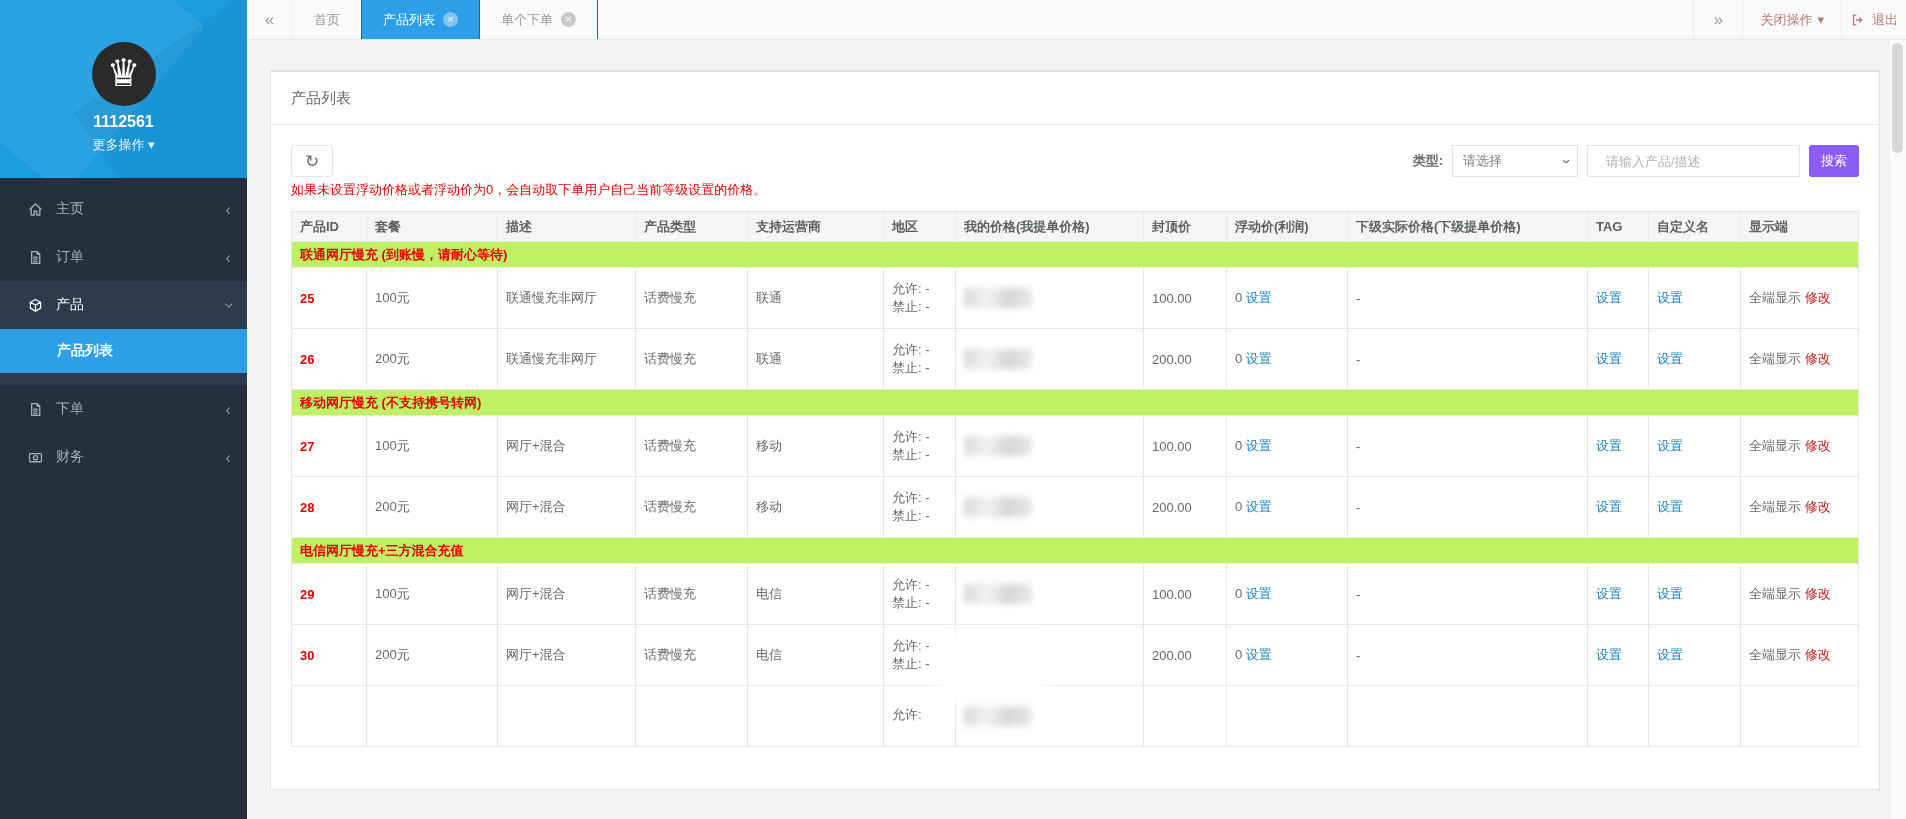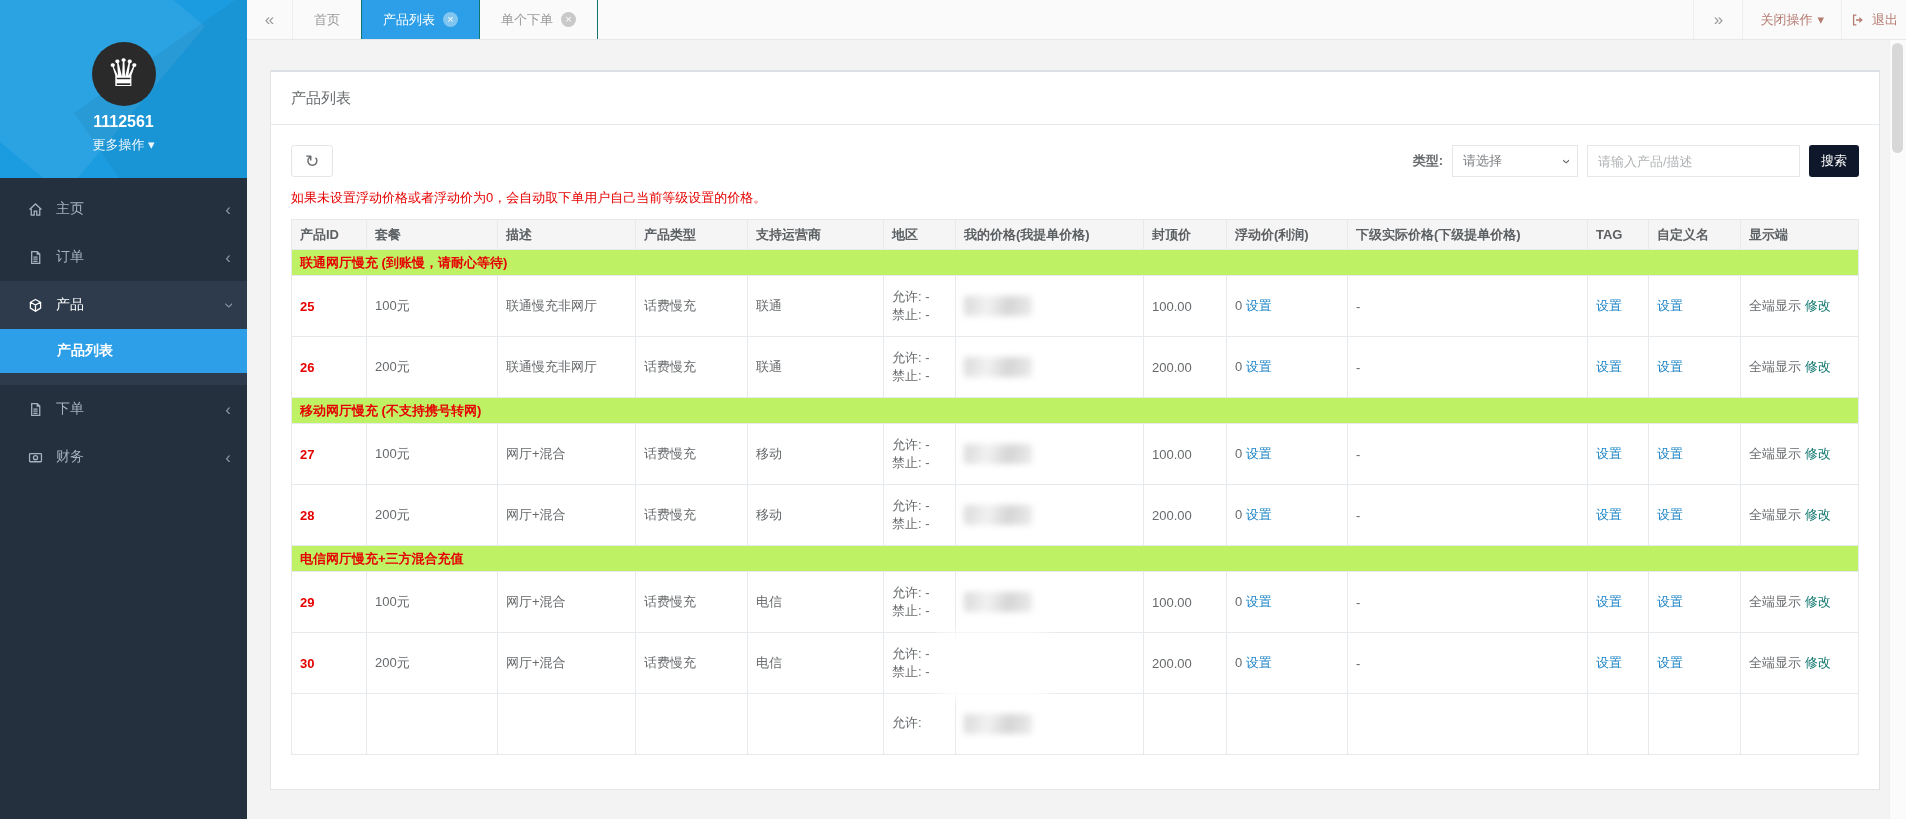--- a/index.html
+++ b/index.html
@@ -54,37 +54,37 @@
        padding-left:20px;font-size:15px;color:#676a6c;}
   .panel-body{padding:20px;position:relative;}
   .toolbar{display:flex;align-items:center;}
   .btn-refresh{width:42px;height:32px;border:1px solid #e4e5e7;background:#fff;border-radius:3px;
        color:#676a6c;font-size:17px;cursor:pointer;line-height:30px;text-align:center;}
   .search-group{margin-left:auto;display:flex;align-items:center;gap:9px;}
   .lbl{font-weight:bold;color:#676a6c;font-size:13px;}
   .select{width:126px;height:32px;border:1px solid #e5e6e7;background:#fff;display:flex;align-items:center;
        padding:0 10px;color:#7b7f82;font-size:13px;box-sizing:border-box;cursor:pointer;}
   .select .caret{margin-left:auto;font-size:15px;color:#555;}
-  .input{width:213px;height:32px;border:1px solid #e5e6e7;padding:0 10px;font-size:13px;
+  .input{width:213px;height:32px;border:1px solid #e5e6e7;padding:0 18px;font-size:13px;
        box-sizing:border-box;color:#676a6c;outline:none;}
   .input::placeholder{color:#b0b3b5;}
-  .btn-search{width:50px;height:32px;background:#0f172a;color:#fff;border:none;border-radius:3px;
+  .btn-search{width:50px;height:32px;background:#8b5cf6;color:#fff;border:none;border-radius:3px;
        font-size:13px;cursor:pointer;}
-  .warning{color:#e60000;font-size:13px;margin:12px 0 12px;}
+  .warning{color:#e60000;font-size:13px;margin:4px 0 12px;}
 
   
   table{border-collapse:collapse;table-layout:fixed;width:1567px;font-size:13px;color:#676a6c;}
   th,td{border:1px solid #e7eaec;overflow:hidden;white-space:nowrap;}
   thead th{background:#f5f5f6;height:29px;text-align:left;padding:0 8px;font-weight:bold;color:#5c6062;}
   tbody td{padding:6px 8px;background:#fff;vertical-align:middle;}
   tr.group td{background:#bef264;color:#e60000;font-weight:bold;height:25px;padding:0 8px;}
   tr.data{height:61px;}
   .id{color:#e60000;font-weight:bold;}
   .lnk{color:#1c84c6;}
-  .lnk-green{color:#0f766e;}
+  .lnk-green{color:#b91c1c;}
   .region div{line-height:18px;}
   .censor{width:68px;height:20px;border-radius:3px;filter:blur(3px);
        background:linear-gradient(100deg,#d9d9d9,#f2f2f2 35%,#d5d5d5 65%,#ececec);}
   .censor-inline{display:inline-block;vertical-align:middle;width:58px;height:14px;border-radius:2px;
        filter:blur(3px);background:linear-gradient(95deg,#e7b8b8,#f6dada 50%,#e3b2b2);}
   .censor-overlay{position:absolute;left:668px;top:508px;width:108px;height:66px;background:#fff;
        filter:blur(7px);pointer-events:none;}
   tr.partial td{vertical-align:top;padding-top:20px;}
 
   

